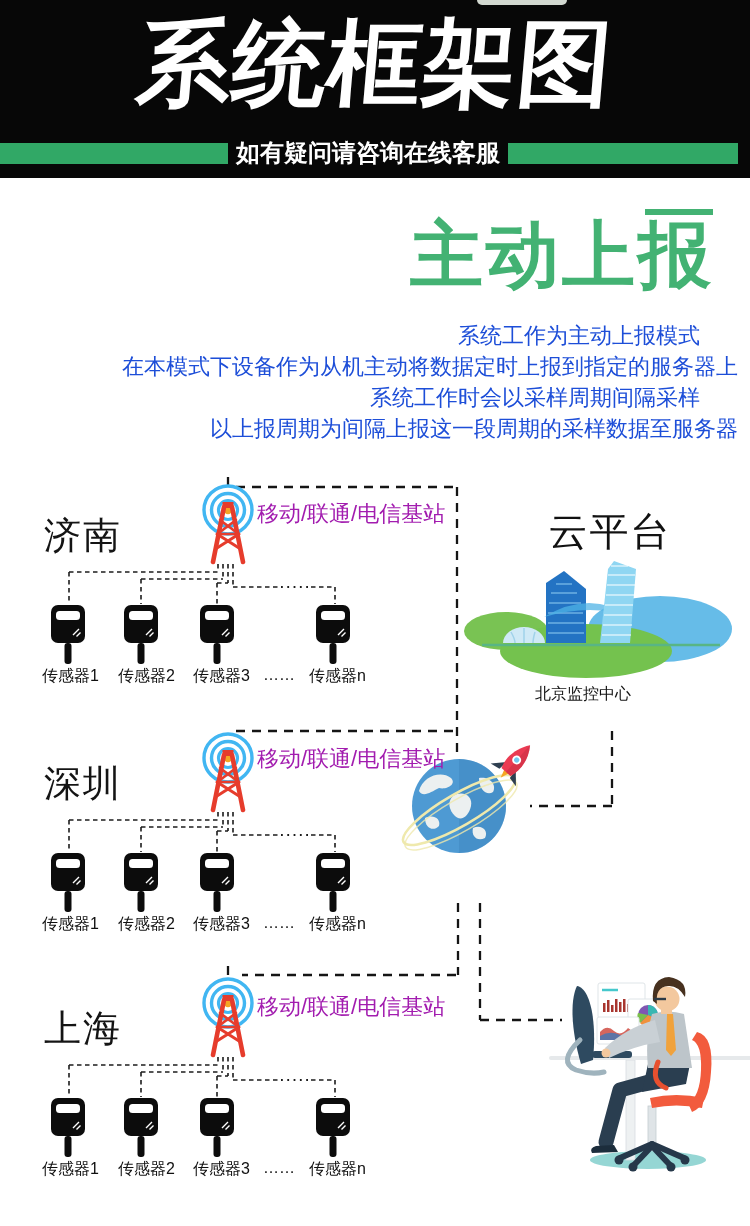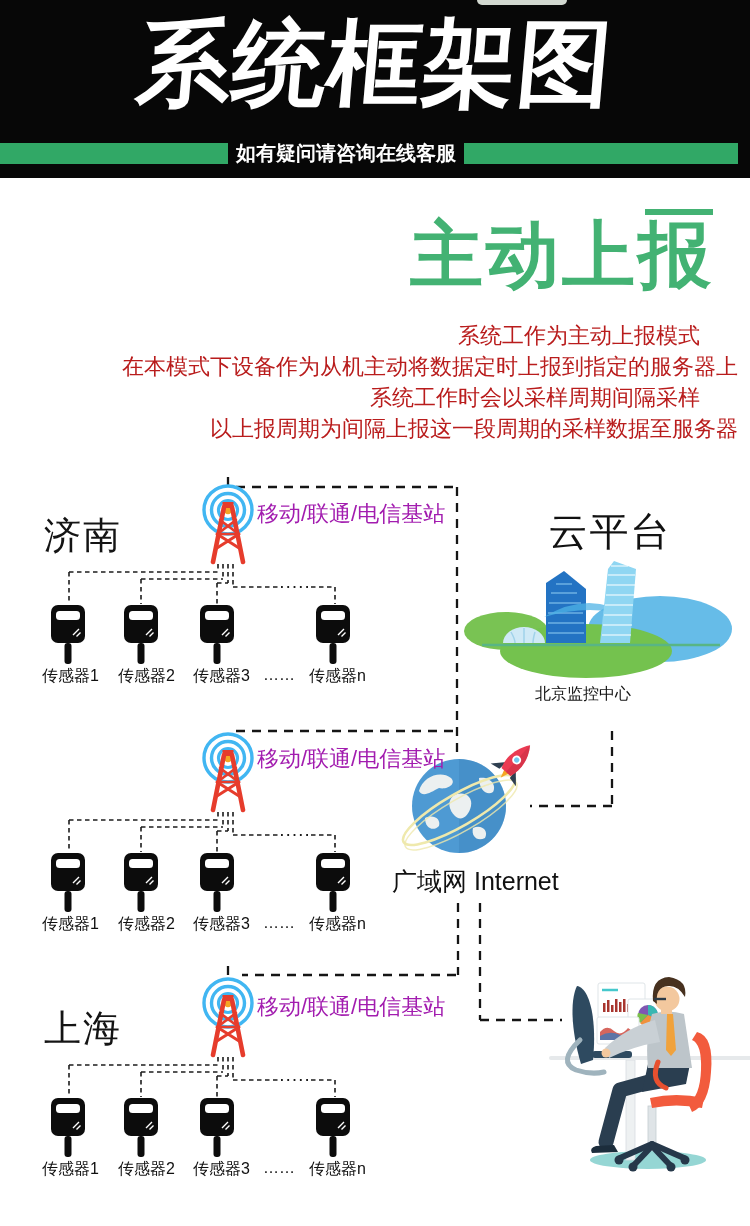--- a/index.html
+++ b/index.html
@@ -10,29 +10,29 @@
   .notch{position:absolute;left:477px;top:0;width:90px;height:5px;background:#e9efe7;
          border-radius:0 0 8px 8px;opacity:.9;}
   .main-title{position:absolute;left:0;top:12px;width:750px;margin:0;text-align:center;
         font-size:94px;line-height:104px;font-weight:900;color:#ffffff;
         transform:skewX(-5deg);letter-spacing:1px;white-space:nowrap;}
   .subtitle-row{position:absolute;left:0;top:141px;width:750px;height:24px;
         display:flex;align-items:center;}
   .gbar{height:21px;background:var(--accent-green,#31a866);}
   .gbar.left{flex:0 0 228px;}
   .gbar.right{flex:1 1 auto;margin-right:12px;}
-  .subtitle{flex:0 0 auto;padding:0 8px;font-size:20px;font-weight:700;color:#ffffff;
+  .subtitle{flex:0 0 auto;padding:0 8px;font-size:24px;font-weight:700;color:#ffffff;
         white-space:nowrap;}
   
   .accent-line{position:absolute;left:645px;top:209px;width:68px;height:6px;
         background:var(--title-green,#43b273);}
   .report-title{position:absolute;right:36px;top:218px;margin:0;font-size:73px;line-height:73px;
         font-weight:700;color:var(--title-green,#43b273);letter-spacing:3px;white-space:nowrap;}
   .desc{position:absolute;top:320px;left:8px;width:730px;text-align:right;
-        font-size:22px;line-height:31px;color:#b91c1c;}
+        font-size:22px;line-height:31px;color:#1d4ed8;}
   .desc .inset{padding-right:38px;}
   
   .lbl{position:absolute;white-space:nowrap;}
   .city-label{font-size:37px;letter-spacing:2px;color:#141414;}
   .station-label{font-size:22px;color:#a21caf;}
   .sensor-label{position:absolute;font-size:16px;color:#101010;white-space:nowrap;}
   .cloud-title{font-size:39px;letter-spacing:2px;text-align:center;width:146px;}
   .center-label{font-size:16px;text-align:left;width:150px;}
   .internet-label{font-size:25px;}
   .global-label{font-size:24px;letter-spacing:1px;}
@@ -223,20 +223,21 @@
       <circle cx="606" cy="1053" r="4.5" fill="#f3c89e"></circle>
       <rect x="661" y="1004" width="11" height="10" fill="#f3c89e"></rect>
       <circle cx="667" cy="999" r="12.5" fill="#f3c89e"></circle>
       <path d="M653,1001 Q651,978 669,977 Q688,980 685,997 Q678,985 668,986 Q655,987 657,1004 Z" fill="#47311f"></path>
       <path d="M654,999 H666" stroke="#2c3a46" stroke-width="2.4"></path>
       <path d="M658,1062 Q650,1082 666,1088" fill="none" stroke="#e8502f" stroke-width="5" stroke-linecap="round"></path>
     </g>
   </svg>
 
   <div class="lbl city-label" style="left:44px;top:511px;">济南</div>
+  <div class="lbl city-label" style="left:44px;top:759px;">深圳</div>
   <div class="lbl city-label" style="left:44px;top:1004px;">上海</div>
 
   <div class="lbl station-label" style="left:257px;top:499px;">移动/联通/电信基站</div>
   <div class="lbl station-label" style="left:257px;top:744px;">移动/联通/电信基站</div>
   <div class="lbl station-label" style="left:257px;top:992px;">移动/联通/电信基站</div>
 
   <div>
     <span class="sensor-label" style="left:42px;top:666px;">传感器1</span>
     <span class="sensor-label" style="left:118px;top:666px;">传感器2</span>
     <span class="sensor-label" style="left:193px;top:666px;">传感器3</span>
@@ -253,15 +254,14 @@
   <div>
     <span class="sensor-label" style="left:42px;top:1159px;">传感器1</span>
     <span class="sensor-label" style="left:118px;top:1159px;">传感器2</span>
     <span class="sensor-label" style="left:193px;top:1159px;">传感器3</span>
     <span class="sensor-label" style="left:263px;top:1159px;">……</span>
     <span class="sensor-label" style="left:309px;top:1159px;">传感器n</span>
   </div>
 
   <div class="lbl cloud-title" style="left:537px;top:505px;">云平台</div>
   <div class="lbl center-label" style="left:535px;top:684px;">北京监控中心</div>
-  <div class="lbl internet-label" style="left:392px;top:865px;">广域网 Internet</div>
 
 </div>
 
 </body></html>

